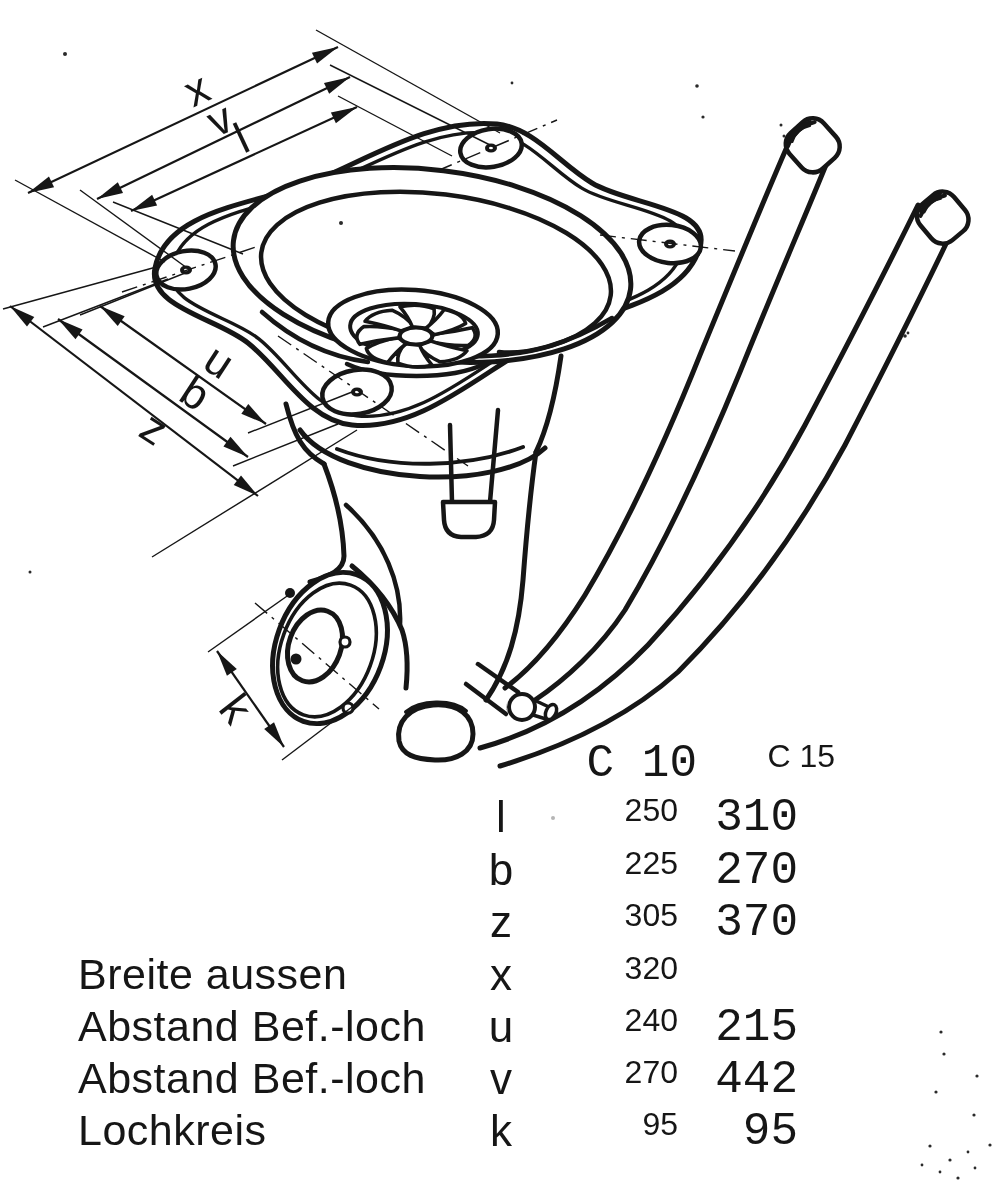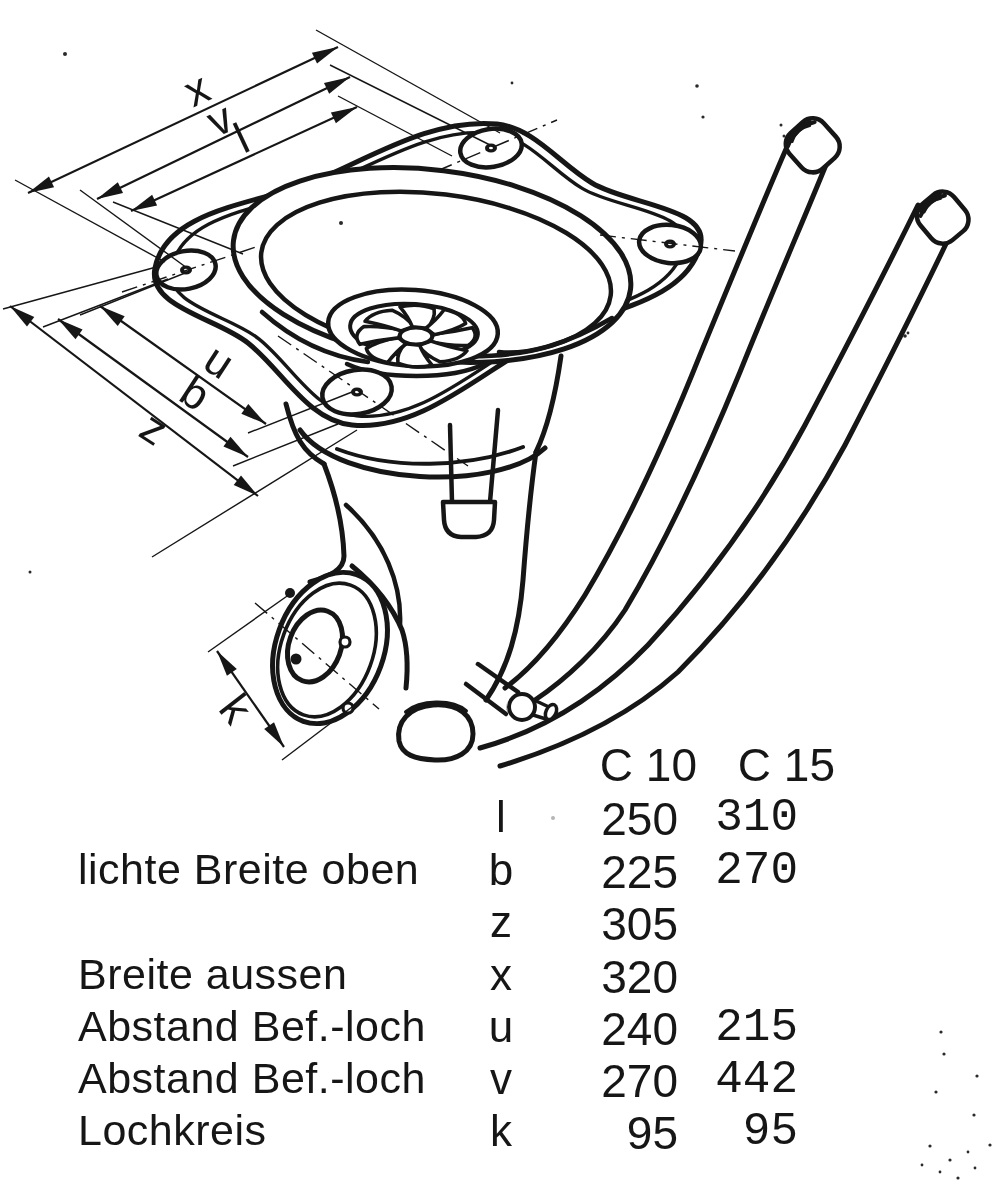--- a/index.html
+++ b/index.html
@@ -3,24 +3,24 @@
 <meta charset="utf-8">
 <style>
   html,body{margin:0;padding:0;background:#e8e8e8;}
   .page{position:relative;width:995px;height:1200px;background:#ffffff;overflow:hidden;
         font-family:"Liberation Sans",sans-serif;color:#161616;}
   .page svg{position:absolute;left:0;top:0;}
   .dimtxt{font-family:"Liberation Sans",sans-serif;font-size:44px;fill:#161616;text-anchor:middle;}
   .trow{position:absolute;left:0;width:995px;height:54px;}
   .lab{position:absolute;left:78px;top:0;font-size:43px;letter-spacing:.5px;white-space:nowrap;}
   .sym{position:absolute;left:470px;top:0;width:62px;text-align:center;font-size:44px;}
-  .v10{position:absolute;left:520px;top:0;width:158px;text-align:right;font-size:46px;}
+  .v10{position:absolute;left:520px;top:0;width:158px;text-align:right;font-size:32px;}
   .v15{position:absolute;left:640px;top:0;width:158px;text-align:right;font-size:46px;font-family:Liberation Mono, monospace;}
-  .h10{position:absolute;left:520px;top:0;width:177px;text-align:right;font-size:46px;}
-  .h15{position:absolute;left:660px;top:0;width:175px;text-align:right;font-size:46px;}
+  .h10{position:absolute;left:520px;top:0;width:177px;text-align:right;font-size:46px;font-family:Liberation Mono, monospace;}
+  .h15{position:absolute;left:660px;top:0;width:175px;text-align:right;font-size:32px;}
 </style>
 </head>
 <body>
 
 <div class="page">
 
 <svg width="995" height="1200" viewBox="0 0 995 1200">
   <defs>
     <marker id="ah" markerUnits="userSpaceOnUse" markerWidth="34" markerHeight="16" refX="27" refY="7" orient="auto-start-reverse">
       <path d="M1,1 L27,7 L1,13 Z" fill="#161616"></path>
@@ -195,28 +195,28 @@
   <div class="trow" style="top:738px">
     <span class="h10">C 10</span>
     <span class="h15">C 15</span>
   </div>
   <div class="trow" style="top:792px">
     <span class="sym">l</span>
     <span class="v10">250</span>
     <span class="v15">310</span>
   </div>
   <div class="trow" style="top:845px">
-    <span class="lab">lichte Breite oben</span>
     <span class="sym">b</span>
     <span class="v10">225</span>
     <span class="v15">270</span>
   </div>
   <div class="trow" style="top:897px">
     <span class="sym">z</span>
     <span class="v10">305</span>
+    <span class="v15">370</span>
   </div>
   <div class="trow" style="top:950px">
     <span class="lab">Breite aussen</span>
     <span class="sym">x</span>
     <span class="v10">320</span>
   </div>
   <div class="trow" style="top:1002px">
     <span class="lab">Abstand Bef.-loch</span>
     <span class="sym">u</span>
     <span class="v10">240</span>

